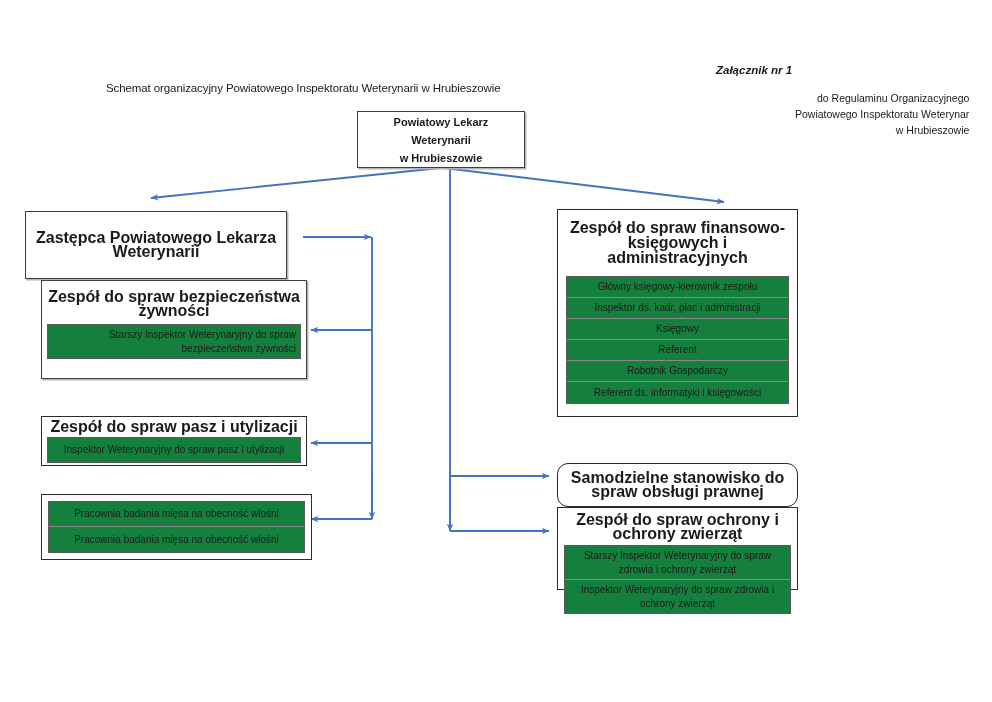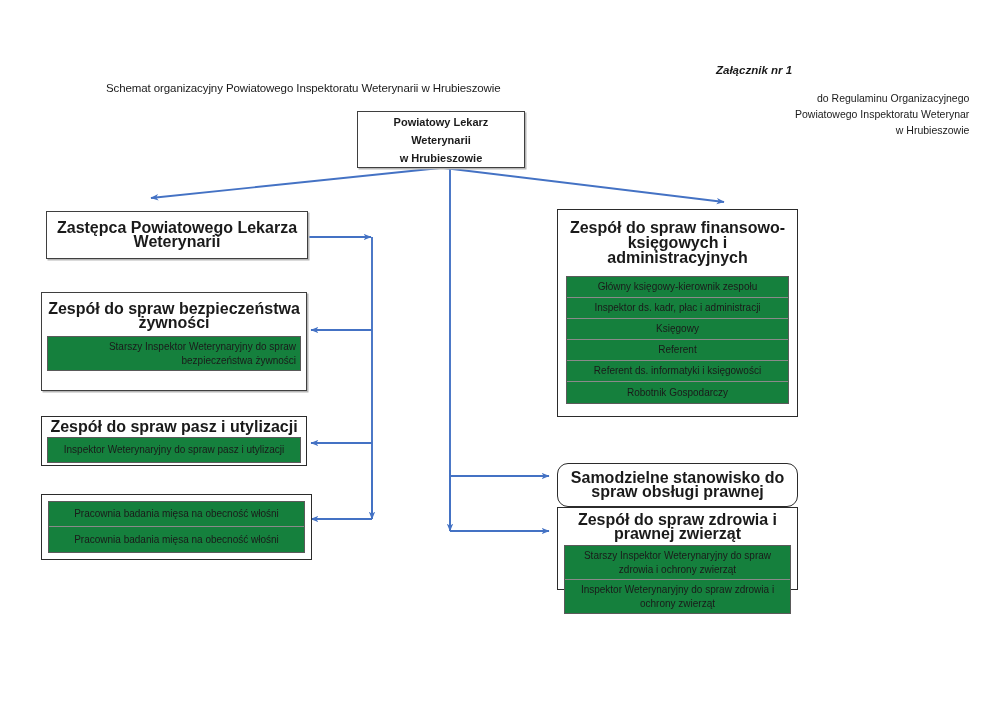--- a/index.html
+++ b/index.html
@@ -165,27 +165,27 @@
   </div>
 
   <div class="node outer-thin" style="left:357px; top:111px; width:168px; height:57px;">
     <div class="node-title big centered" style="flex-direction:column;">
       <div>Powiatowy Lekarz</div>
       <div>Weterynarii</div>
       <div>w Hrubieszowie</div>
     </div>
   </div>
 
-  <div class="node outer-thin" style="left:46px; top:211px; width:262px; height:48px;">
+  <div class="node outer-thin" style="left:25px; top:211px; width:262px; height:68px;">
     <div class="centered">
       <div class="node-title">Zastępca Powiatowego Lekarza Weterynarii</div>
     </div>
   </div>
 
-  <div class="node outer-plain" style="left:41px; top:292px; width:266px; height:99px; box-shadow:1.5px 1.5px 0 0 #b6b6b6;">
+  <div class="node outer-plain" style="left:41px; top:280px; width:266px; height:99px; box-shadow:1.5px 1.5px 0 0 #b6b6b6;">
     <div class="node-title" style="padding-top:9px;">Zespół do spraw bezpieczeństwa żywności</div>
     <div class="sub-list" style="margin:6px 5px 0 5px;">
       <div class="sub-item" style="min-height:31px;text-align:right;">Starszy Inspektor Weterynaryjny do spraw bezpieczeństwa żywności</div>
     </div>
   </div>
 
   <div class="node outer-thick" style="left:41px; top:416px; width:266px; height:50px;">
     <div class="node-title" style="padding-top:3px;">Zespół do spraw pasz i utylizacji</div>
     <div class="sub-list" style="margin:3px 5px 0 5px;">
       <div class="sub-item" style="min-height:24px;">Inspektor Weterynaryjny do spraw pasz i utylizacji</div>
@@ -199,32 +199,32 @@
     </div>
   </div>
 
   <div class="node outer-thick" style="left:557px; top:209px; width:241px; height:208px;">
     <div class="node-title" style="padding-top:10px; line-height:15px;">Zespół do spraw finansowo-księgowych i administracyjnych</div>
     <div class="sub-list" style="margin:11px 8px 0 8px;">
       <div class="sub-item" style="min-height:21px;">Główny księgowy-kierownik zespołu</div>
       <div class="sub-item" style="min-height:21px;">Inspektor ds. kadr, płac i administracji</div>
       <div class="sub-item" style="min-height:21px;">Księgowy</div>
       <div class="sub-item" style="min-height:21px;">Referent</div>
+      <div class="sub-item" style="min-height:21px;">Robotnik Gospodarczy</div>
       <div class="sub-item" style="min-height:21px;">Referent ds. informatyki i księgowości</div>
-      <div class="sub-item" style="min-height:21px;">Robotnik Gospodarczy</div>
     </div>
   </div>
 
   <div class="node outer-thick" style="left:557px; top:463px; width:241px; height:44px;border-radius:11px;">
     <div class="centered">
       <div class="node-title">Samodzielne stanowisko do spraw obsługi prawnej</div>
     </div>
   </div>
 
   <div class="node outer-thick" style="left:557px; top:507px; width:241px; height:83px;">
-    <div class="node-title" style="padding-top:5px;">Zespół do spraw zdrowia i prawnej zwierząt</div>
+    <div class="node-title" style="padding-top:5px;">Zespół do spraw ochrony i ochrony zwierząt</div>
     <div class="sub-list" style="margin:4px 6px 0 6px;">
       <div class="sub-item" style="min-height:29px;">Starszy Inspektor Weterynaryjny do spraw zdrowia i ochrony zwierząt</div>
       <div class="sub-item" style="min-height:29px;">Inspektor Weterynaryjny do spraw zdrowia i ochrony zwierząt</div>
     </div>
   </div>
 
 </div>
 
 </body></html>

